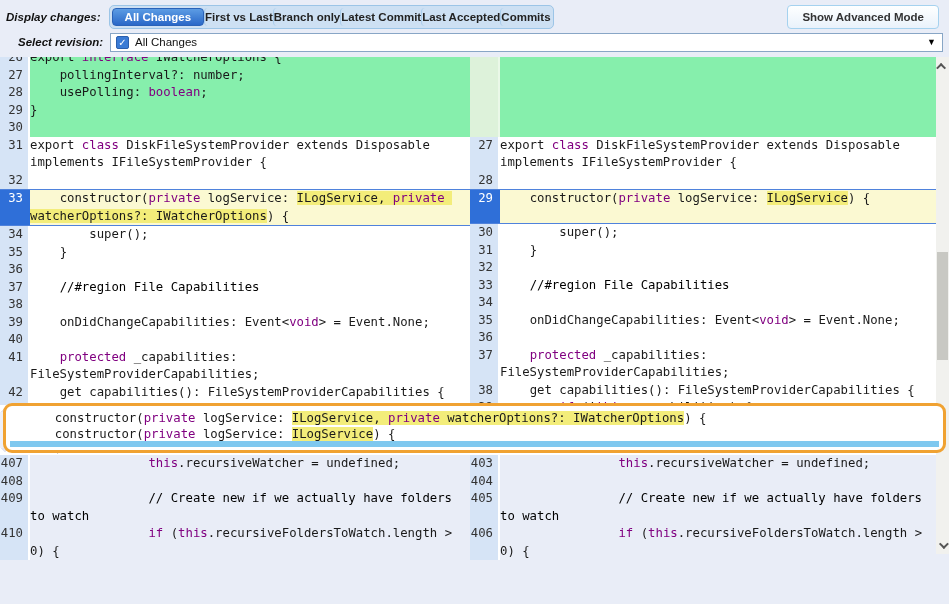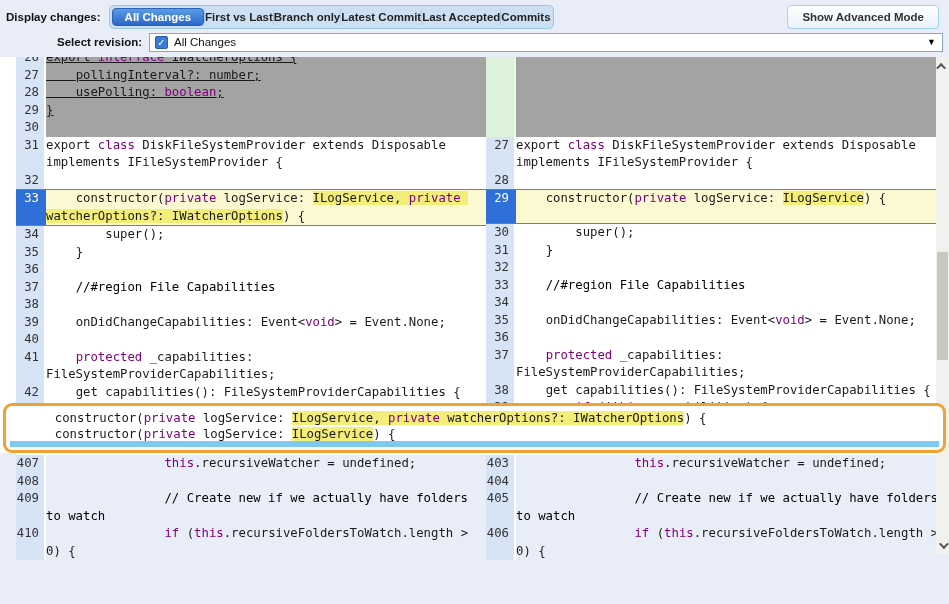--- a/index.html
+++ b/index.html
@@ -4,72 +4,72 @@
 <style>
   * { box-sizing: border-box; }
   html,body { margin:0; padding:0; }
   body {
     width:949px; height:604px; overflow:hidden;
     background:#e9edf7;
     font-family:"Liberation Sans", sans-serif;
   }
   
   .toolbar { display:flex; align-items:center; padding:5px 6px 3px 6px; height:32px; }
-  .lbl { font-size:11.5px; font-weight:bold; color:#111; white-space:nowrap; }
+  .lbl { font-size:11.5px; font-weight:bold; color:#111; white-space:nowrap;font-style:italic; }
   .tabstrip {
     display:flex; align-items:center; margin-left:8px; padding:2px;
     background:#cde0f3; border:1px solid #9cc5e7; border-radius:5px;
   }
   .tab {
     font-size:11.5px; font-weight:bold; color:#222;
     padding:3px 0; border-radius:4px; cursor:pointer; white-space:nowrap;
   }
   .tab:not(:first-child) { border-left:1px solid #aacdeb; }
   .tab.active {
     background:linear-gradient(#5c9ce4,#2a68c8); color:#fff;
     border:1px solid #2a62b8; padding:2px 12px; border-left:1px solid #2a62b8;
   }
   .adv-btn {
     margin-left:auto; margin-right:4px; font-size:11.5px; font-weight:bold; color:#333;
     background:linear-gradient(#feffff,#e9f2fb); border:1px solid #a5d2ef;
     border-radius:4px; padding:5px 14px; cursor:pointer; white-space:nowrap;
   }
   
-  .revrow { display:flex; align-items:center; padding:1px 6px 6px 24px; height:25px;margin-left:33px; }
+  .revrow { display:flex; align-items:center; padding:1px 6px 6px 18px; height:25px; }
   .revsel {
     flex:1; margin-left:7px; background:#fff; border:1px solid #88a6c6;
     height:19px; display:flex; align-items:center; padding:0 6px 0 5px; cursor:pointer;
   }
   .cb {
     width:13px; height:13px; flex:0 0 13px; background:#3a7bd5; border:1px solid #2a5fae;
     border-radius:2px; color:#fff; font-size:10px; line-height:12px; text-align:center;
     margin-right:6px;
   }
   .revval { font-size:11.5px; color:#111; }
   .ddarrow { margin-left:auto; font-size:9px; color:#000; }
   
-  .diff { position:relative; height:396px; background:#fff;padding-left:16px; }
+  .diff { position:relative; height:396px; background:#fff; }
   .content { width:936px; }
   .codewrap-top { height:348px; overflow:hidden; }
   .codewrap-top .panes { margin-top:-8px; }
   .codewrap-bottom { height:105px; overflow:hidden; }
   .panes { display:flex; }
   .pane.left { width:470px; flex:0 0 470px; }
   .pane.right { width:466px; flex:0 0 466px; }
   .row { display:flex; min-height:17.5px; }
   .ln {
     flex:0 0 30px; width:30px; background:#d6e4f6; border-right:2px solid #fff;
     color:#333; font:12.3px "DejaVu Sans Mono", monospace; line-height:17.5px;
     text-align:right; padding-right:5px;
   }
   .code {
     flex:1; font:12.3px "DejaVu Sans Mono", monospace; line-height:17.5px;
     white-space:pre-wrap; word-break:normal; overflow:hidden; color:#1a1a1a;
   }
-  .row.add .code { background:#a3a3a3;text-decoration:underline; }
+  .row.add .code { background:#86efac; }
   .row.add .ln.ln-add { background:#ddf2da; border-right-color:#eaf8e8; }
   .row.chg { border-top:1px solid #4f82dc; border-bottom:1px solid #4f82dc; }
   .row.chg .code { background:#fbf9d2; }
   .row.chg .ln { background:#2f6fd8; color:#fff; border-right-color:#2f6fd8; }
   .k { color:#800080; }
   .c { color:#000000; }
   .hl { background:#f3ed7a; }
   
   .skipband { height:50px; }
   .tear { height:7px; }

